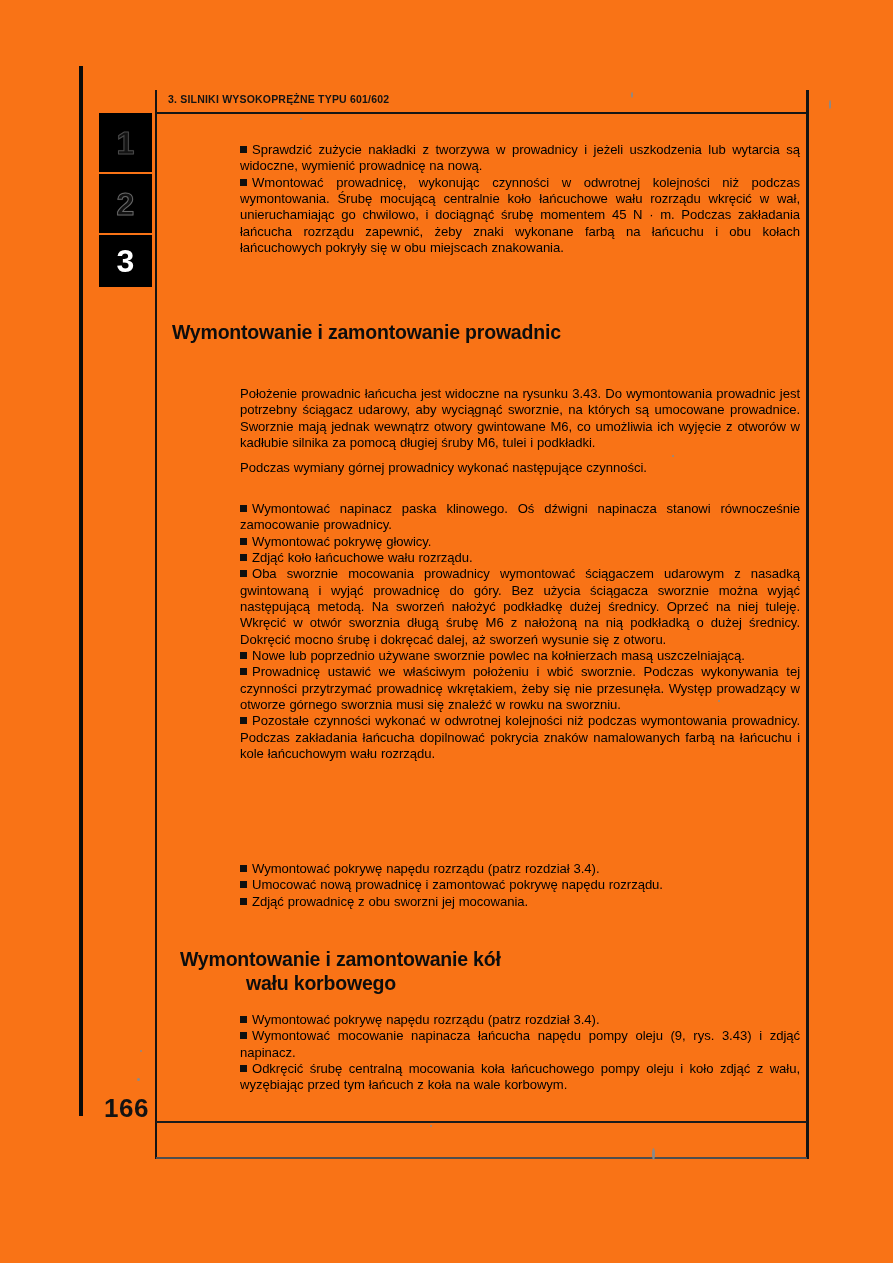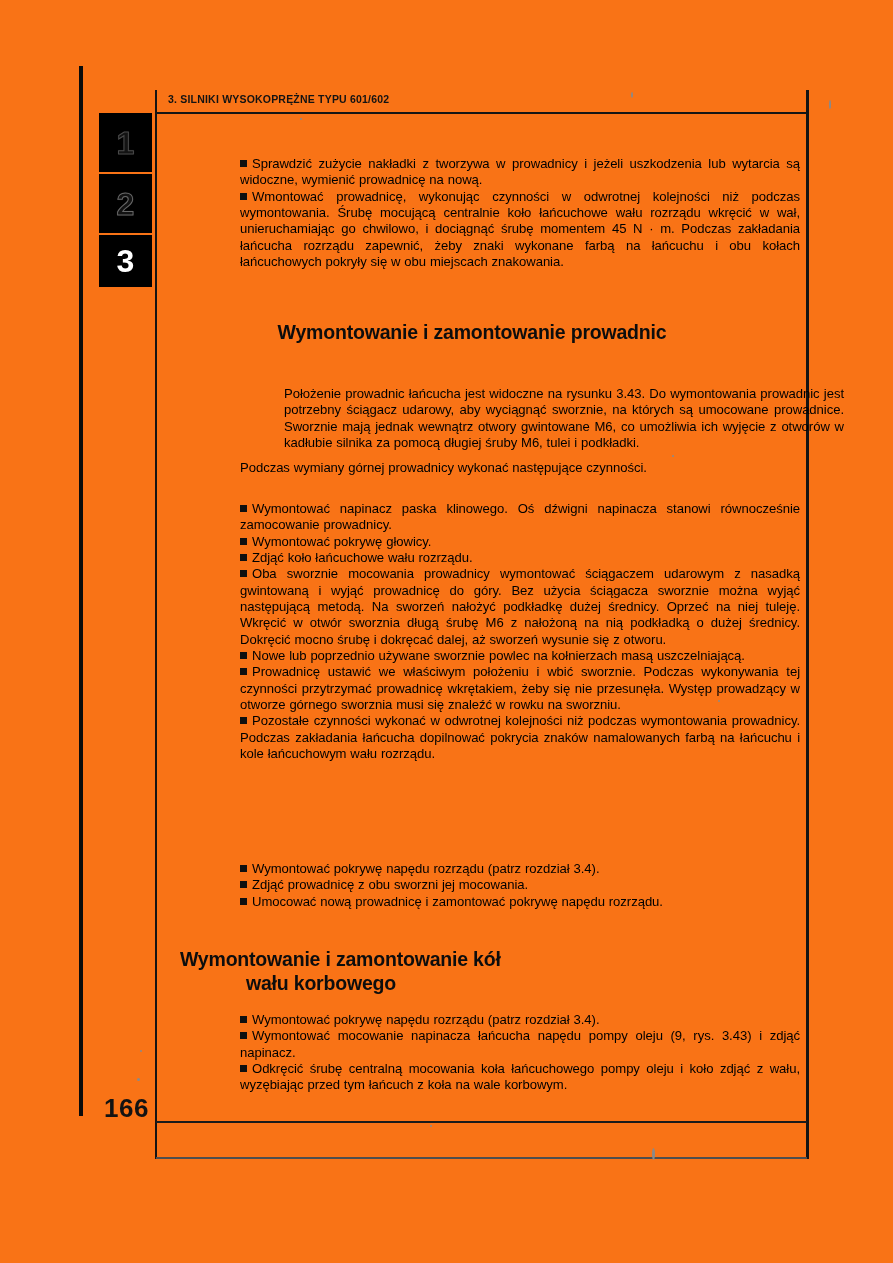--- a/index.html
+++ b/index.html
@@ -120,52 +120,52 @@
     <div class="tab dim2">
       <span>2</span>
     </div>
     <div class="tab active">
       <span>3</span>
     </div>
   </div>
 
   <div class="page-number">166</div>
 
-  <div class="blk" style="top:156px;">
+  <div class="blk" style="top:142px;">
     <p class="para bullet-para lastline-left"><span class="sq"></span><span>Sprawdzić zużycie nakładki z tworzywa w prowadnicy i jeżeli uszkodzenia lub wytarcia są widoczne, wymienić prowadnicę na nową.</span></p>
     <p class="para bullet-para lastline-left"><span class="sq"></span><span>Wmontować prowadnicę, wykonując czynności w odwrotnej kolejności niż podczas wymontowania. Śrubę mocującą centralnie koło łańcuchowe wału rozrządu wkręcić w wał, unieruchamiając go chwilowo, i dociągnąć śrubę momentem 45 N · m. Podczas zakładania łańcucha rozrządu zapewnić, żeby znaki wykonane farbą na łańcuchu i obu kołach łańcuchowych pokryły się w obu miejscach znakowania.</span></p>
   </div>
 
-  <h2 class="section-heading" style="left:172px;top:320px;width:600px;text-align:center;">
+  <h2 class="section-heading" style="left:172px;top:320px;width:600px;">
     <span>Wymontowanie i zamontowanie prowadnic</span>
   </h2>
 
-  <div class="blk" style="top:386px;margin-left:44px;">
+  <div class="blk" style="top:386px;">
     <p class="para lastline-left">Położenie prowadnic łańcucha jest widoczne na rysunku 3.43. Do wymontowania prowadnic jest potrzebny ściągacz udarowy, aby wyciągnąć sworznie, na których są umocowane prowadnice. Sworznie mają jednak wewnątrz otwory gwintowane M6, co umożliwia ich wyjęcie z otworów w kadłubie silnika za pomocą długiej śruby M6, tulei i podkładki.</p>
   </div>
 
   <div class="blk" style="top:460px;">
     <p class="para lastline-left">Podczas wymiany górnej prowadnicy wykonać następujące czynności.</p>
   </div>
 
   <div class="blk" style="top:501px;">
     <p class="para bullet-para lastline-left"><span class="sq"></span><span>Wymontować napinacz paska klinowego. Oś dźwigni napinacza stanowi równocześnie zamocowanie prowadnicy.</span></p>
     <p class="para bullet-para lastline-left"><span class="sq"></span><span>Wymontować pokrywę głowicy.</span></p>
     <p class="para bullet-para lastline-left"><span class="sq"></span><span>Zdjąć koło łańcuchowe wału rozrządu.</span></p>
     <p class="para bullet-para lastline-left"><span class="sq"></span><span>Oba sworznie mocowania prowadnicy wymontować ściągaczem udarowym z nasadką gwintowaną i wyjąć prowadnicę do góry. Bez użycia ściągacza sworznie można wyjąć następującą metodą. Na sworzeń nałożyć podkładkę dużej średnicy. Oprzeć na niej tuleję. Wkręcić w otwór sworznia długą śrubę M6 z nałożoną na nią podkładką o dużej średnicy. Dokręcić mocno śrubę i dokręcać dalej, aż sworzeń wysunie się z otworu.</span></p>
     <p class="para bullet-para lastline-left"><span class="sq"></span><span>Nowe lub poprzednio używane sworznie powlec na kołnierzach masą uszczelniającą.</span></p>
     <p class="para bullet-para lastline-left"><span class="sq"></span><span>Prowadnicę ustawić we właściwym położeniu i wbić sworznie. Podczas wykonywania tej czynności przytrzymać prowadnicę wkrętakiem, żeby się nie przesunęła. Występ prowadzący w otworze górnego sworznia musi się znaleźć w rowku na sworzniu.</span></p>
     <p class="para bullet-para lastline-left"><span class="sq"></span><span>Pozostałe czynności wykonać w odwrotnej kolejności niż podczas wymontowania prowadnicy. Podczas zakładania łańcucha dopilnować pokrycia znaków namalowanych farbą na łańcuchu i kole łańcuchowym wału rozrządu.</span></p>
   </div>
 
 
   <div class="blk" style="top:861px;">
     <p class="para bullet-para lastline-left"><span class="sq"></span><span>Wymontować pokrywę napędu rozrządu (patrz rozdział 3.4).</span></p>
+    <p class="para bullet-para lastline-left"><span class="sq"></span><span>Umocować nową prowadnicę i zamontować pokrywę napędu rozrządu.</span></p>
     <p class="para bullet-para lastline-left"><span class="sq"></span><span>Zdjąć prowadnicę z obu sworzni jej mocowania.</span></p>
-    <p class="para bullet-para lastline-left"><span class="sq"></span><span>Umocować nową prowadnicę i zamontować pokrywę napędu rozrządu.</span></p>
   </div>
 
   <h2 class="section-heading" style="left:180px;top:947px;width:600px;">
     <span>Wymontowanie i zamontowanie kół</span>
     <span class="l2">wału korbowego</span>
   </h2>
 
   <div class="blk" style="top:1012px;">
     <p class="para bullet-para lastline-left"><span class="sq"></span><span>Wymontować pokrywę napędu rozrządu (patrz rozdział 3.4).</span></p>
     <p class="para bullet-para lastline-left"><span class="sq"></span><span>Wymontować mocowanie napinacza łańcucha napędu pompy oleju (9, rys. 3.43) i zdjąć napinacz.</span></p>

